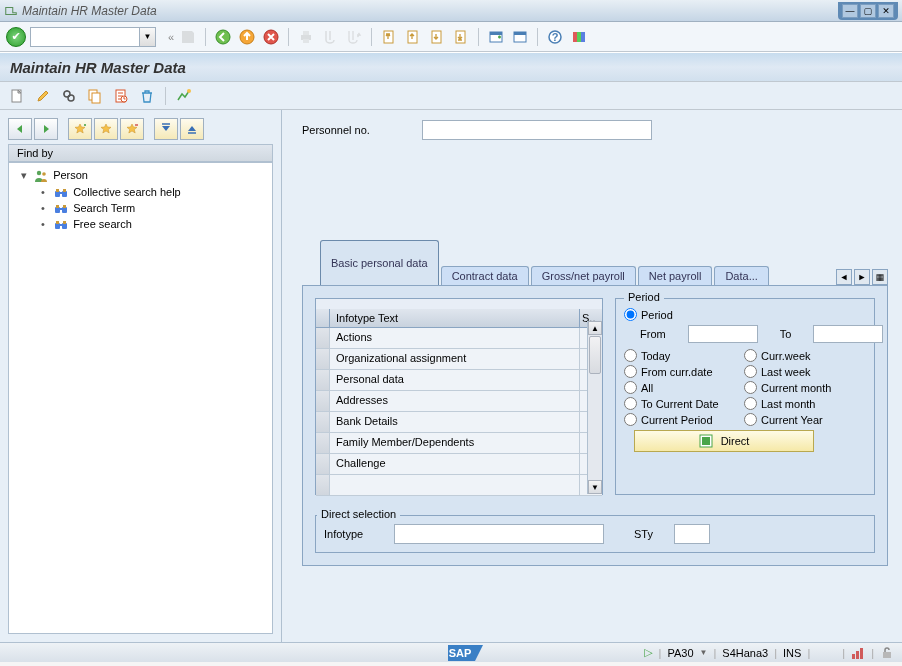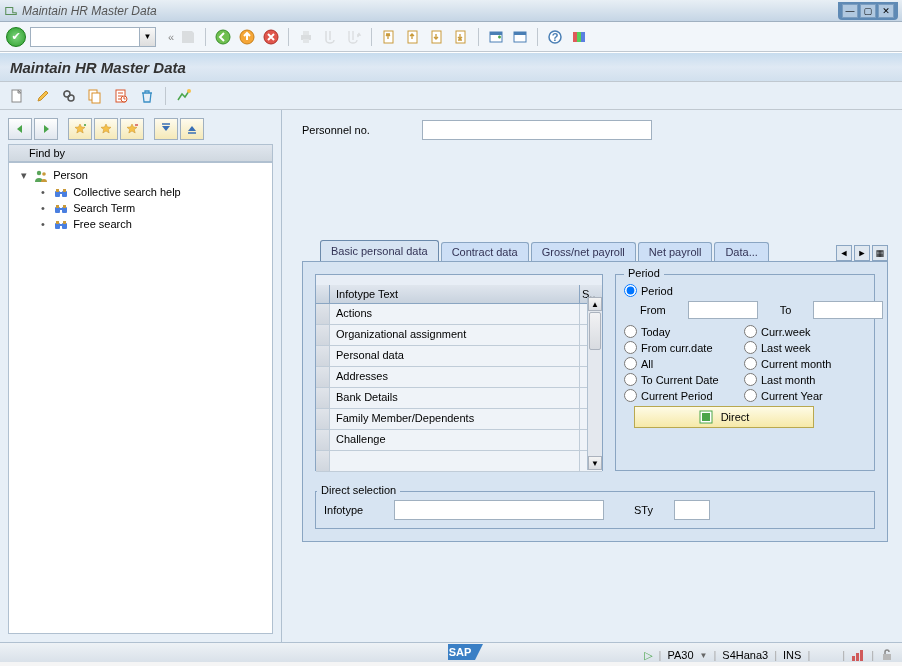--- a/index.html
+++ b/index.html
@@ -20,37 +20,37 @@
 .tb-btn.disabled { opacity: 0.4; cursor: default; }
 .tb-btn svg { width: 16px; height: 16px; }
 .subtitle { height: 30px; padding: 6px 10px; font-style: italic; font-weight: bold; font-size: 15px; color: #333; background: linear-gradient(#C7DCEE, #DFE9F4, #D1E0EE); border-top: 1px solid #fff; border-bottom: 1px solid #c0c8d0; }
 .app-toolbar { height: 28px; background: #e7eff7; border-bottom: 1px solid #c0c8d0; display: flex; align-items: center; padding: 0 6px; gap: 4px; }
 .app-toolbar .ab-btn { width: 22px; height: 22px; display: flex; align-items: center; justify-content: center; cursor: pointer; border: 1px solid transparent; }
 .app-toolbar svg { width: 16px; height: 16px; }
 .main { display: flex; height: calc(666px - 22px - 30px - 30px - 28px - 24px); }
 .sidebar { width: 282px; background: #e7eff7; border-right: 1px solid #b0c0d0; padding: 8px; display: flex; flex-direction: column; }
 .sidebar-btns { display: flex; gap: 2px; margin-bottom: 4px; }
 .sb-btn { width: 24px; height: 22px; border: 1px solid #a0b0c0; background: linear-gradient(#fefbee, #f5e9b8); display: flex; align-items: center; justify-content: center; cursor: pointer; font-size: 12px; }
-.findby { background: linear-gradient(#e0e6ee, #d0d8e0); border: 1px solid #b0c0d0; padding: 2px 20px; font-size: 11px; }
+.findby { background: linear-gradient(#e0e6ee, #d0d8e0); border: 1px solid #b0c0d0; padding: 2px 8px; font-size: 11px; }
 .tree { background: #fff; border: 1px solid #b0c0d0; flex: 1; padding: 4px; }
 .tree-item { padding: 2px 2px 2px 8px; cursor: pointer; }
 .tree-item .exp { display: inline-block; width: 10px; color: #555; }
 .tree-item .person-icon { display:inline-block; width:14px; height:12px; position:relative; margin-right:2px; vertical-align:middle; }
 .tree-item .bino { display:inline-block; width:14px; height:10px; margin-right:2px; vertical-align:middle; }
 .tree-item.child { padding-left: 28px; }
 .tree-item.child .dot { color: #555; margin-right: 2px; display:inline-block; width:8px; }
 .splitter { width: 6px; background: #e7eff7; cursor: col-resize; }
 .content { flex: 1; background: #e7eff7; padding: 10px 14px; position: relative; }
 .field-row { display: flex; align-items: center; margin-bottom: 6px; }
 .field-row label { width: 120px; }
 .field-row input[type=text] { height: 20px; border: 1px solid #a0b0c0; background: #fff; padding: 0 4px; }
 .tabstrip { margin-top: 100px; }
 .tabs { display: flex; align-items: flex-end; position: relative; }
 .tab { background: #cddff6; border: 1px solid #8aa5c2; border-bottom: none; padding: 3px 10px; margin-right: 2px; border-radius: 3px 3px 0 0; cursor: pointer; color: #335; }
-.tab.active { background: #d7e4f2; position: relative; z-index: 2; padding:4px 10px; border-color:#6b8aab; }
+.tab.active { background: #d7e4f2; position: relative; z-index: 2; padding:16px 10px; border-color:#6b8aab; }
 .tab-nav { margin-left: auto; display: flex; gap: 2px; }
 .tab-nav span { width: 16px; height: 16px; border: 1px solid #8aa5c2; background: #e0e8f0; display: flex; align-items: center; justify-content: center; font-size: 9px; cursor: pointer; }
 .tab-panel { border: 1px solid #8aa5c2; background: #d7e4f2; padding: 12px; min-height: 230px; }
 .panel-row { display: flex; gap: 12px; }
 .table-col { flex: 1; }
 .period-col { width: 260px; }
 .table-wrap { border: 1px solid #8aa5c2; background: #e8eef6; position: relative; height: 197px; }
 .table-header { display: flex; background: linear-gradient(#e0e6ee, #c8d2de); border-bottom: 1px solid #8aa5c2; margin-top: 10px; }
 .th-handle { width: 14px; border-right: 1px solid #8aa5c2; }
 .th-main { flex: 1; padding: 3px 6px; border-right: 1px solid #8aa5c2; }
@@ -70,21 +70,21 @@
 .radio-row label { display: flex; align-items: center; gap: 4px; width: 120px; cursor: pointer; }
 .radio-row input[type=radio] { margin: 0; }
 .period-from-to { display:flex; align-items:center; gap:22px; margin: 4px 0 6px 16px; }
 .period-from-to input { width: 70px; height: 18px; border: 1px solid #a0b0c0; }
 .choose-btn { display:flex; align-items:center; justify-content:center; gap:8px; background: linear-gradient(#fefbe6,#f6e9a8); border:1px solid #b8a850; padding:3px 6px; cursor:pointer; width: 180px; margin-left:10px; margin-top:4px; }
 .choose-btn .cb-icon { width:14px; height:14px; }
 .direct-sel { border: 1px solid #8aa5c2; background: #d7e4f2; padding: 8px; margin-top: 10px; position:relative; }
 .direct-sel .dtitle { position:absolute; top:-8px; left:1px; background:#d7e4f2; padding:0 4px; }
 .direct-sel .drow { display:flex; align-items:center; gap:10px; }
 .direct-sel input { height:20px; border:1px solid #a0b0c0; }
-.statusbar { height: 20px; background: linear-gradient(#eef2f6,#d9e1e9); border-top: 1px solid #b0c0d0; display:flex; align-items:flex-end; padding: 0 8px; font-size:11px; }
+.statusbar { height: 20px; background: linear-gradient(#eef2f6,#d9e1e9); border-top: 1px solid #b0c0d0; display:flex; align-items:center; padding: 0 8px; font-size:11px; }
 .statusbar .sap-logo { width:40px; height:20px; margin: 0 auto 0 440px; }
 .statusbar .status-right { margin-left: auto; display:flex; align-items:center; gap:6px; }
 .statusbar .sep { color: #aaa; }
 .sb-icon { width:14px; height:14px; }
 </style>
 </head>
 <body>
 
 <div class="window">
   <div class="titlebar">

